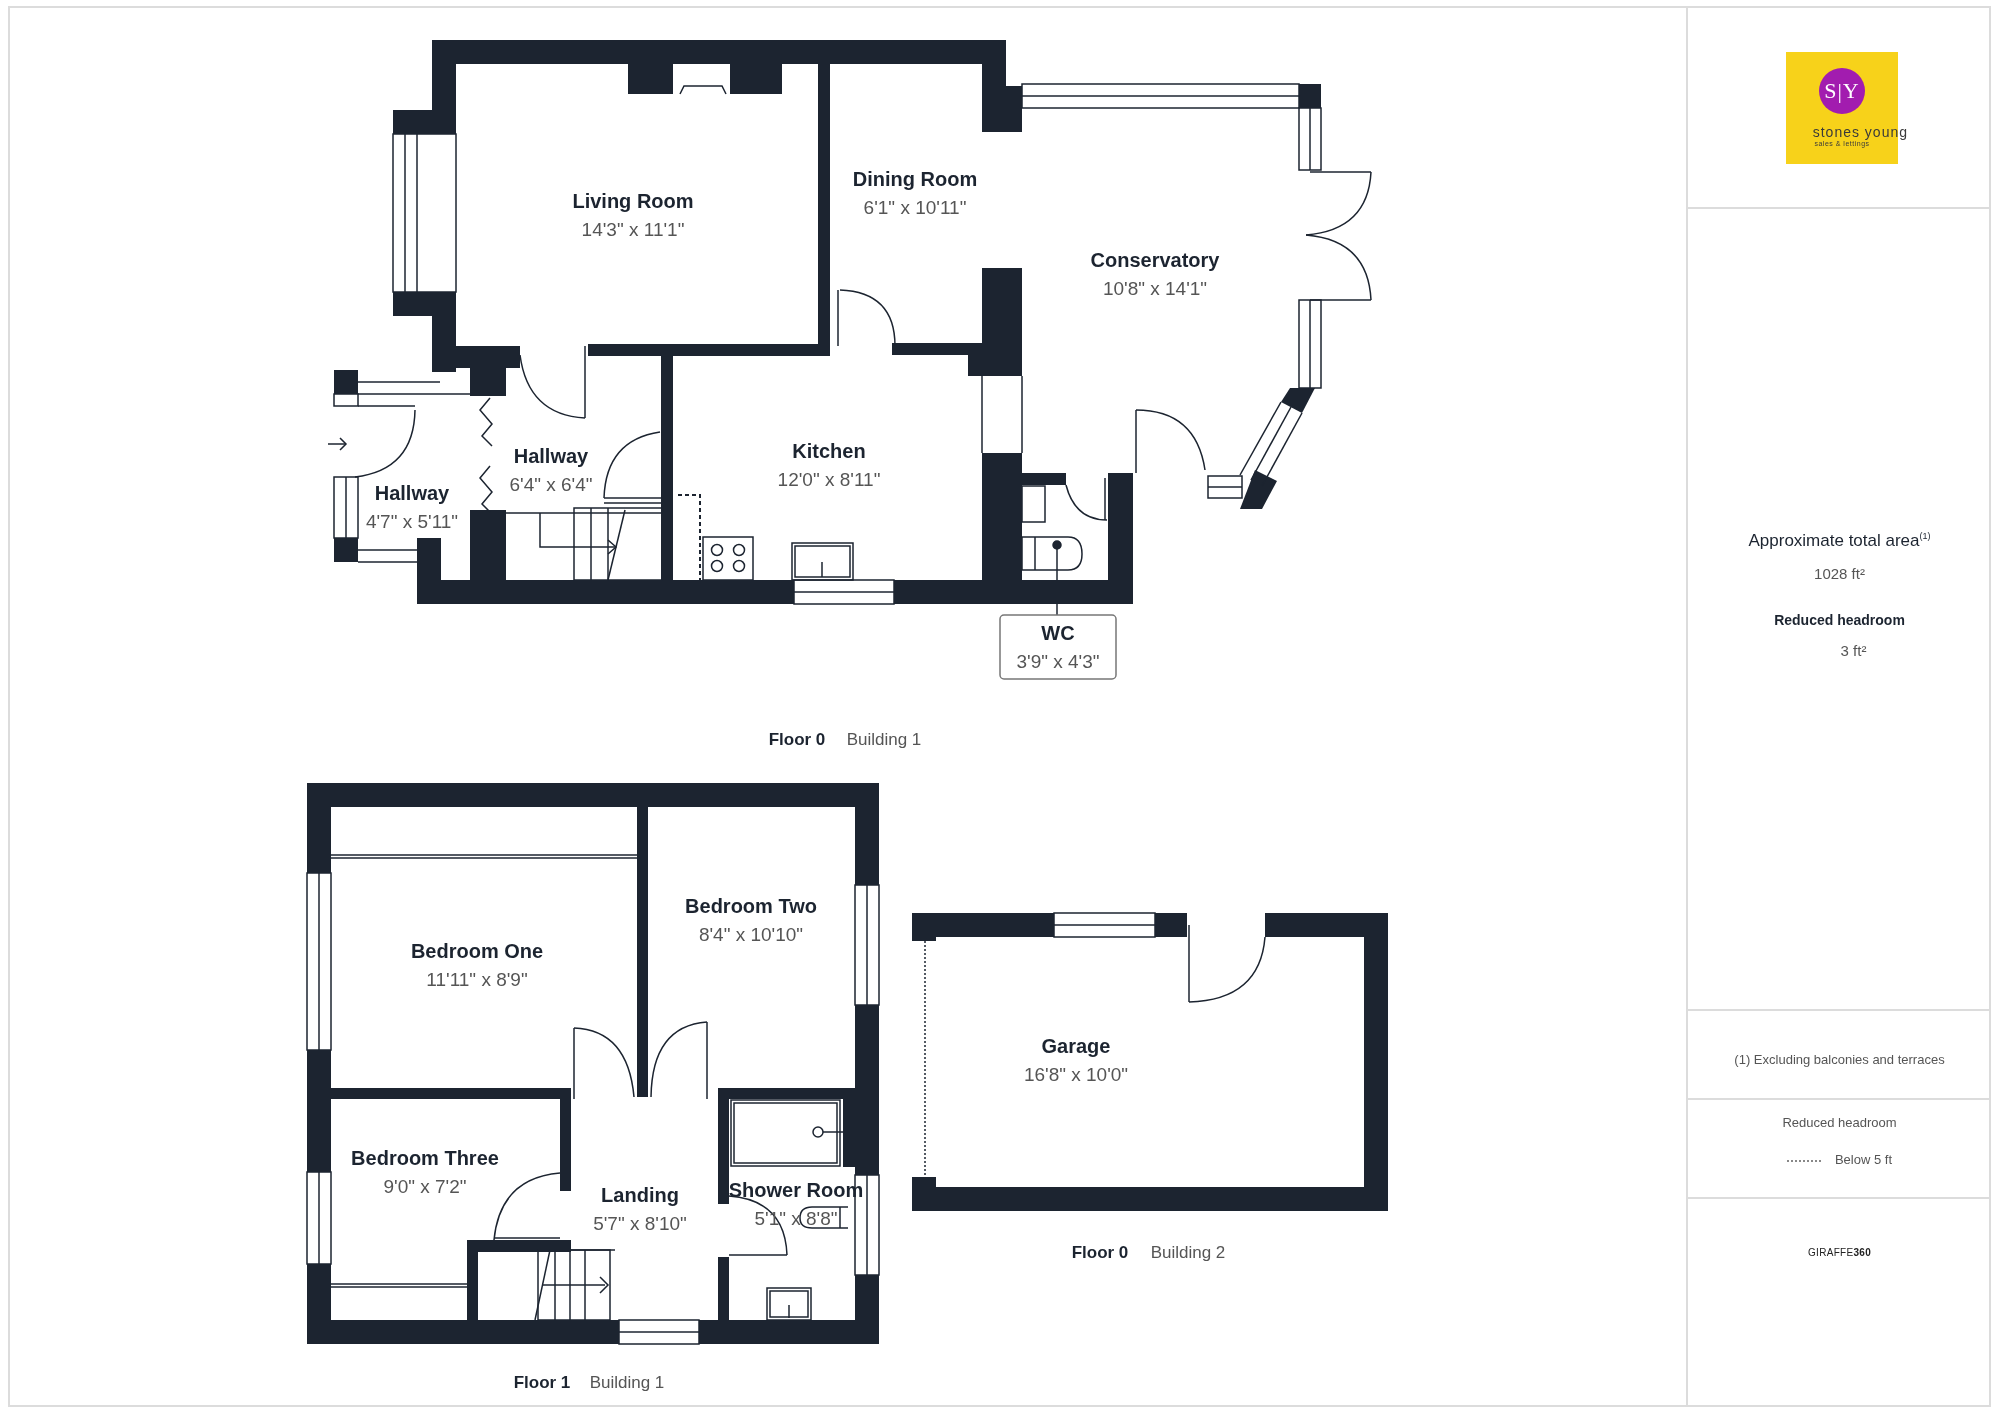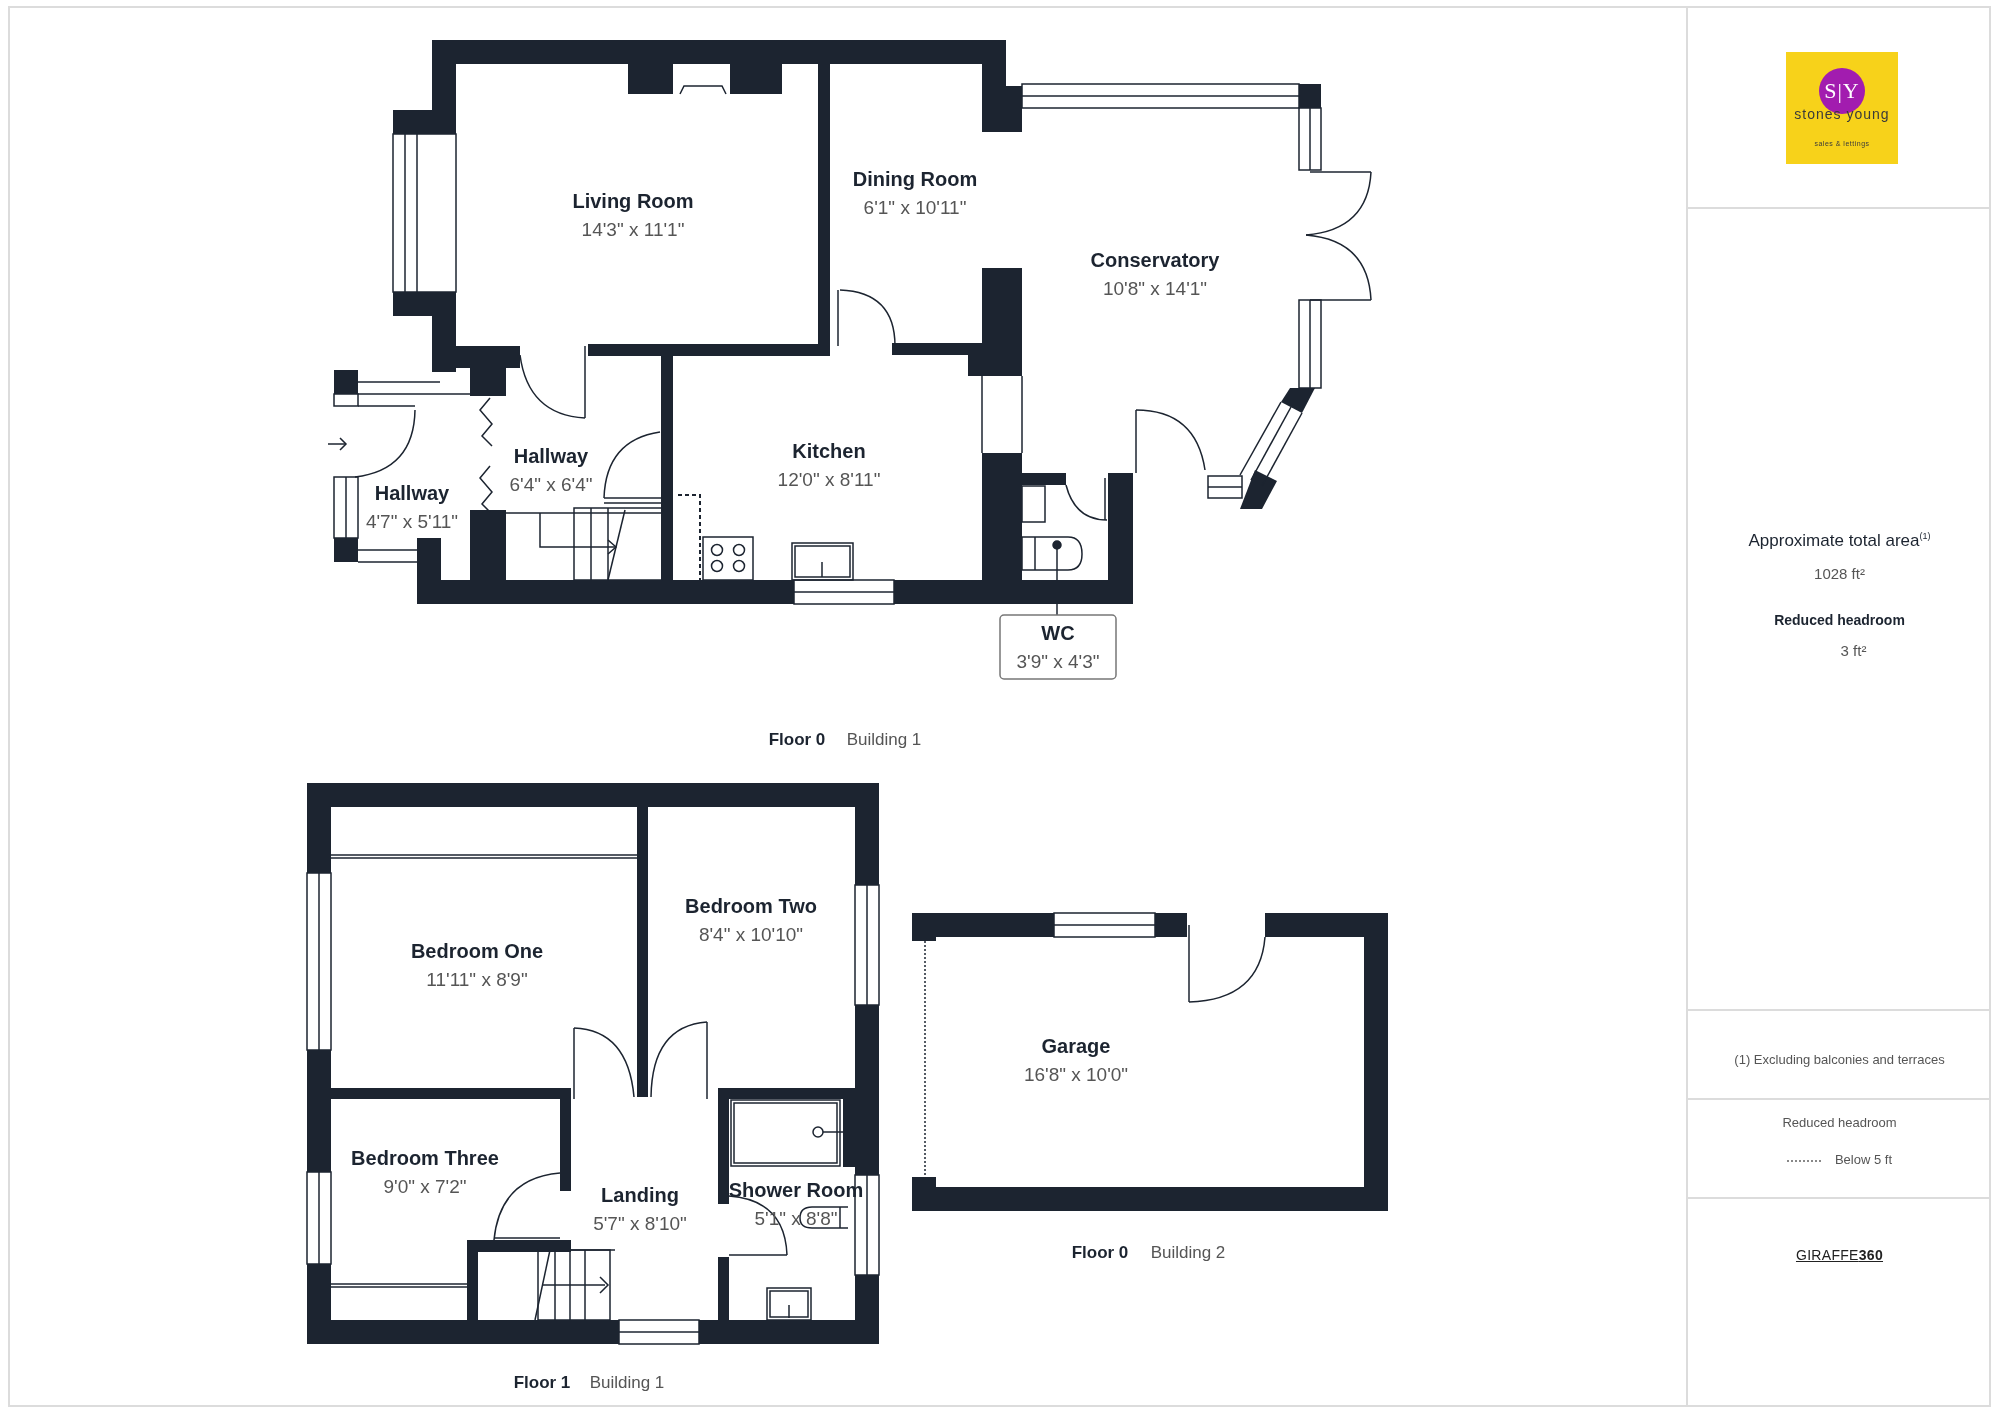--- a/index.html
+++ b/index.html
@@ -10,32 +10,32 @@
   .panel { position: absolute; left: 1686px; top: 6px; width: 305px; height: 1401px;
            border-left: 2px solid #dcdcdc; box-sizing: border-box; }
   .panel-sec { position: absolute; left: 0; width: 100%; box-sizing: border-box;
                border-bottom: 2px solid #dcdcdc; text-align: center; }
   .logo { position: absolute; left: 98px; top: 46px; width: 112px; height: 112px;
           background: #f7d21a; }
   .logo-circle { position: absolute; left: 33px; top: 16px; width: 46px; height: 46px;
                  border-radius: 50%; background: #a21caf; color: #fff;
                  font-family: "Liberation Serif", serif; font-size: 22px; line-height: 46px;
                  text-align: center; letter-spacing: 1px; }
-  .logo-name { position: absolute; left: 0; top: 54px; width: 100%; text-align: center;
-               font-size: 14px; color: #3a3a3a; letter-spacing: 1px; }
+  .logo-name { position: absolute; left: 0; top: 72px; width: 100%; text-align: right;
+               font-size: 14px; color: #3a3a3a; letter-spacing: 1px; padding-left: 10px; }
   .logo-sub { position: absolute; left: 0; top: 88px; width: 100%; text-align: center;
               font-size: 7px; color: #3a3a3a; letter-spacing: 0.5px; }
   .area-title { font-size: 17px; font-weight: normal; color: #1c2430; }
   .area-val { font-size: 15px; color: #555; margin-top: 14px; }
   .rh-title { font-size: 14px; font-weight: bold; color: #1c2430; margin-top: 30px; }
   .rh-val { font-size: 15px; color: #555; margin-top: 14px; padding-left: 28px; }
   .note { font-size: 13px; color: #555; }
   .small { font-size: 13px; color: #555; line-height: 20px; }
   .dotted { display: inline-block; width: 34px; border-top: 2px dotted #888; vertical-align: middle; margin-right: 14px; }
-  .brand { font-size: 14px; color: #222; margin-top: 14px; letter-spacing: 0.3px; text-decoration: underline; }
+  .brand { font-size: 10px; color: #222; margin-top: 14px; letter-spacing: 0.3px; }
   .brand b { font-weight: bold; }
   .sup { font-size: 9px; vertical-align: super; }
   svg { position: absolute; left: 0; top: 0; }
   .rname { font-family: "Liberation Sans", sans-serif; font-weight: bold; font-size: 20px; fill: #1c2430; }
   .rdim { font-family: "Liberation Sans", sans-serif; font-size: 19px; fill: #555; }
   .flabel-b { font-family: "Liberation Sans", sans-serif; font-weight: bold; font-size: 17px; fill: #1c2430; }
   .flabel { font-family: "Liberation Sans", sans-serif; font-size: 17px; fill: #555; }
 </style>
 </head>
 <body>

